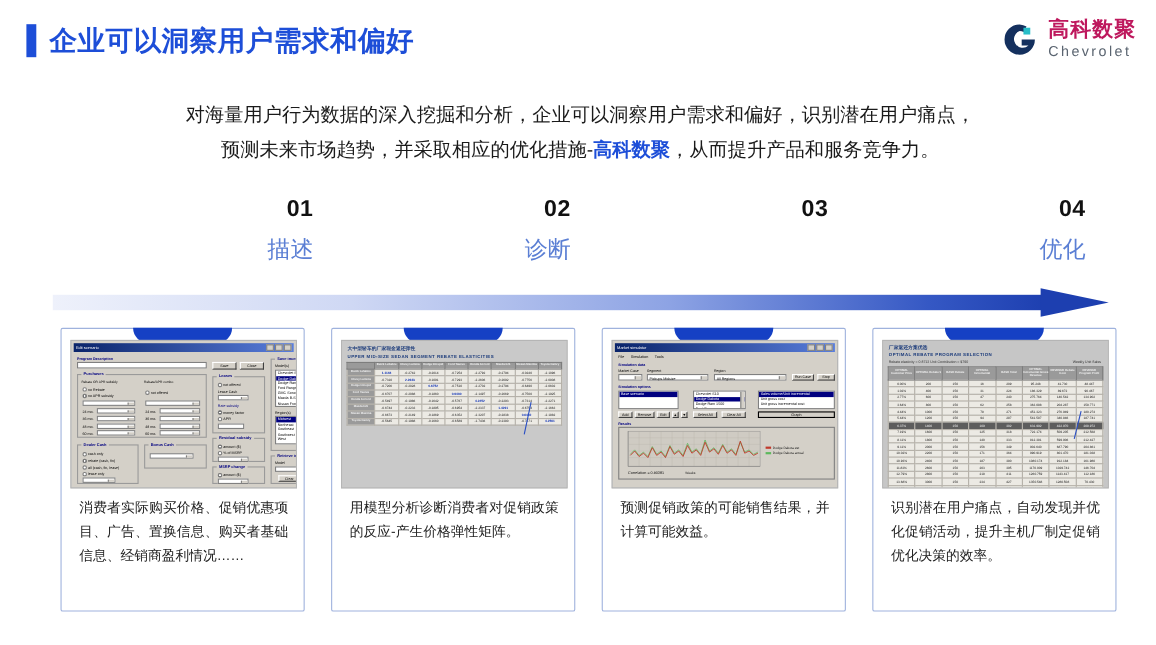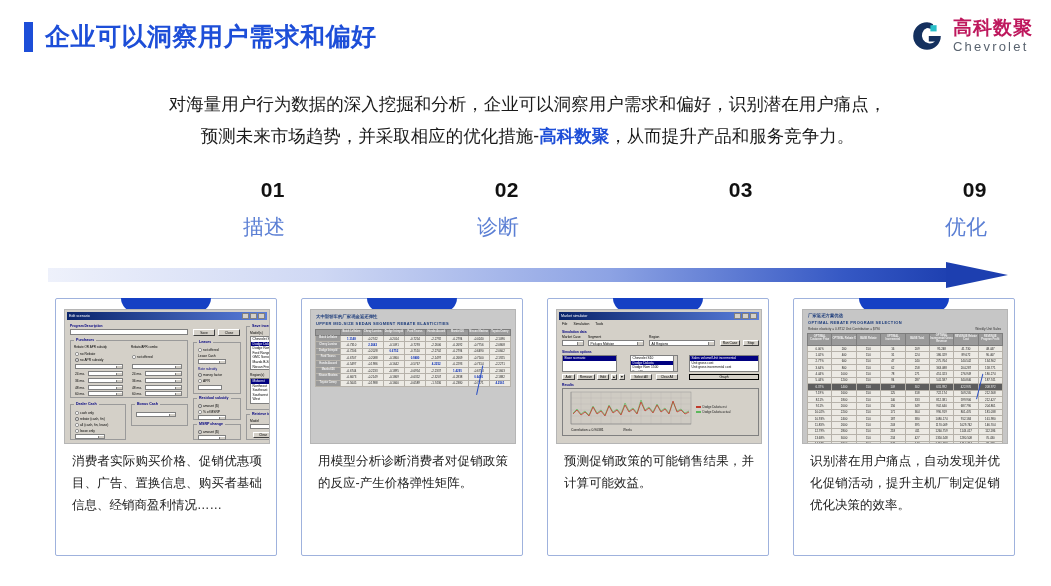--- a/index.html
+++ b/index.html
@@ -143,21 +143,21 @@
       <div class="step-label">描述</div>
     </div>
     <div class="step" style="left:234px;">
       <div class="step-num">02</div>
       <div class="step-label">诊断</div>
     </div>
     <div class="step" style="left:468px;">
       <div class="step-num">03</div>
     </div>
     <div class="step" style="left:702px;">
-      <div class="step-num">09</div>
+      <div class="step-num">04</div>
       <div class="step-label">优化</div>
     </div>
   </div>
 
   <div class="arrow-wrap">
     <div class="arrow-bar"></div>
     <div class="arrow-head"></div>
   </div>
 
   <div class="cards">

